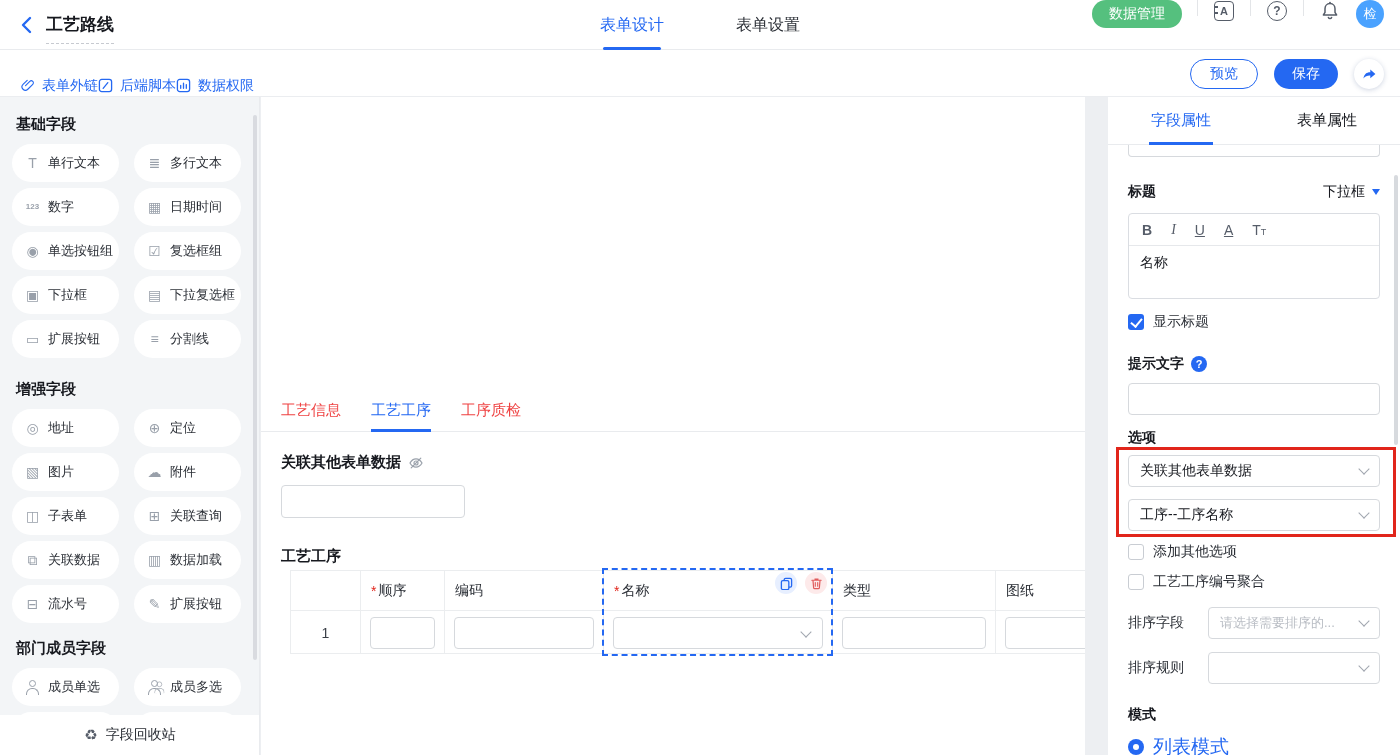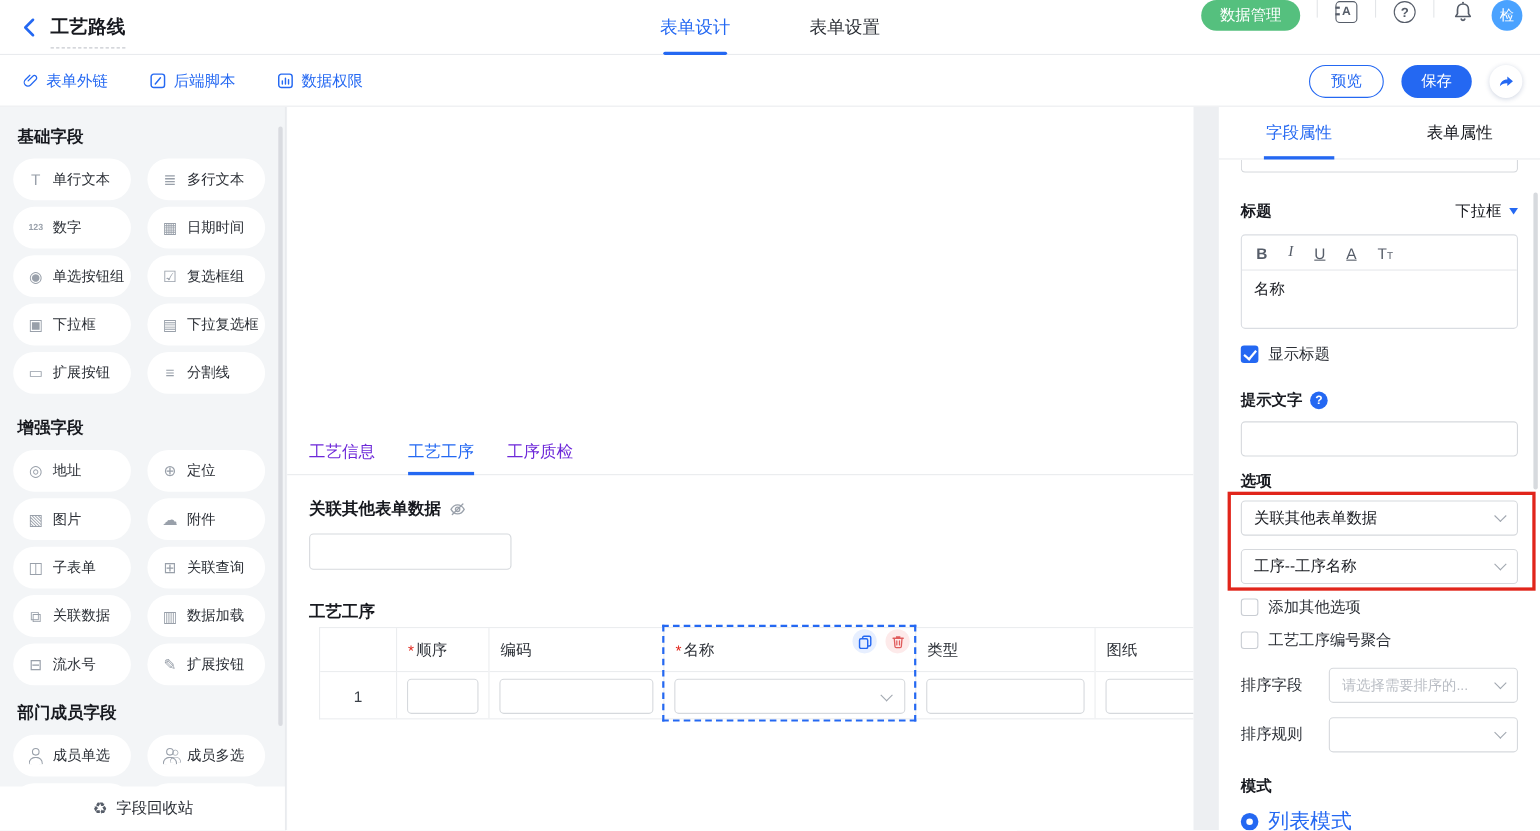--- a/index.html
+++ b/index.html
@@ -20,21 +20,21 @@
   .v-div { width:1px; height:16px; background:#e3e5e8; }
   .h-icon { width:22px; height:22px; display:flex; align-items:center; justify-content:center; cursor:pointer; }
   .book-icon { width:20px; height:20px; border:1.6px solid #565d69; border-radius:4px; position:relative; display:flex; align-items:center; justify-content:center; font-size:11px; font-weight:700; color:#565d69; }
   .book-icon::before { content:""; position:absolute; left:-1px; top:4px; width:4px; height:2px; background:#565d69; }
   .book-icon::after { content:""; position:absolute; left:-1px; top:10px; width:4px; height:2px; background:#565d69; }
   .help-circle { width:20px; height:20px; border:1.6px solid #565d69; border-radius:50%; display:flex; align-items:center; justify-content:center; font-size:12px; font-weight:700; color:#565d69; }
   .avatar { width:28px; height:28px; border-radius:50%; background:#4aa2ff; color:#fff; font-size:13px; display:flex; align-items:center; justify-content:center; cursor:pointer; }
 
   
   .toolbar { position:absolute; top:50px; left:0; width:1400px; height:47px; background:#fff; border-bottom:1px solid #ebedf0; z-index:29; }
-  .tb-left { position:absolute; left:20px; top:0; height:47px; display:flex; align-items:center; gap:38px; }
+  .tb-left { position:absolute; left:20px; top:12px; height:47px; display:flex; align-items:center; }
   .tb-link { display:flex; align-items:center; gap:7px; color:#2468f2; font-size:14px; cursor:pointer; }
   .tb-right { position:absolute; right:16px; top:0; height:47px; display:flex; align-items:center; gap:16px; }
   .btn-preview { width:68px; height:30px; border-radius:15px; border:1px solid #2468f2; color:#2468f2; background:#fff; font-size:14px; display:flex; align-items:center; justify-content:center; cursor:pointer; }
   .btn-save { width:64px; height:30px; border-radius:15px; background:#2468f2; color:#fff; font-size:14px; display:flex; align-items:center; justify-content:center; cursor:pointer; }
   .btn-share { width:30px; height:30px; border-radius:50%; background:#fff; box-shadow:0 1px 5px rgba(30,60,120,.22); display:flex; align-items:center; justify-content:center; cursor:pointer; }
 
   
   .sidebar { position:absolute; top:97px; left:0; width:260px; height:658px; background:#f3f5f7; border-right:1px solid #e9ebee; padding:18px 12px 0 12px; overflow:hidden; }
   .sec-title { font-size:15px; font-weight:700; color:#17191f; margin:0 0 10px 4px; }
   .sec-title.mt { margin-top:22px; }
@@ -50,21 +50,21 @@
   .p-icon.second { left:6px; transform:scale(.8); opacity:.85; }
   .sb-scroll { position:absolute; right:2px; top:18px; width:4px; height:545px; border-radius:2px; background:#d9dbe0; }
   .recycle-bar { position:absolute; left:0; bottom:0; width:260px; height:40px; background:#fff; display:flex; align-items:center; justify-content:center; gap:8px; font-size:14px; color:#2b2f36; cursor:pointer; z-index:5; }
   .recycle-glyph { color:#565d69; font-size:15px; }
 
   
   .canvas { position:absolute; top:97px; left:261px; width:824px; height:658px; background:#fff; overflow:hidden; }
   .dropzone { position:absolute; left:32px; top:18px; width:772px; height:258px; border:1px dashed #d2d5da; display:flex; align-items:center; justify-content:center; }
   .dropzone-hint { font-size:14px; color:#b9bdc5; }
   .canvas-tabs { position:absolute; left:0; top:301px; width:824px; height:34px; border-bottom:1px solid #e9ebee; display:flex; gap:30px; padding-left:20px; }
-  .c-tab { position:relative; font-size:15px; color:#6d28d9; display:flex; align-items:flex-start; padding-top:3px; cursor:pointer; }
+  .c-tab { position:relative; font-size:15px; color:#ef4444; display:flex; align-items:flex-start; padding-top:3px; cursor:pointer; }
   .c-tab.active { color:#2468f2; }
   .c-tab.active::after { content:""; position:absolute; bottom:-1px; left:0; width:100%; height:3px; background:#2468f2; }
   .agg-label { position:absolute; left:20px; top:356px; font-size:15px; font-weight:700; color:#17191f; display:flex; align-items:center; gap:7px; }
   .agg-input { position:absolute; left:20px; top:388px; width:184px; height:33px; border:1px solid #d6d9dd; border-radius:4px; background:#fff; }
   .subform-title { position:absolute; left:20px; top:450px; font-size:15px; font-weight:700; color:#17191f; }
   .subtable { position:absolute; left:29px; top:473px; width:795px; height:84px; display:flex; border-top:1px solid #ebedef; border-left:1px solid #ebedef; border-bottom:1px solid #ebedef; overflow:hidden; }
   .col { flex:0 0 auto; border-right:1px solid #ebedef; }
   .col .hd { height:40px; border-bottom:1px solid #ebedef; display:flex; align-items:center; padding-left:10px; font-size:14px; color:#2b2f36; gap:2px; }
   .col .bd { height:43px; display:flex; align-items:center; padding:0 9px; }
   .star { color:#e1251b; font-size:14px; }

